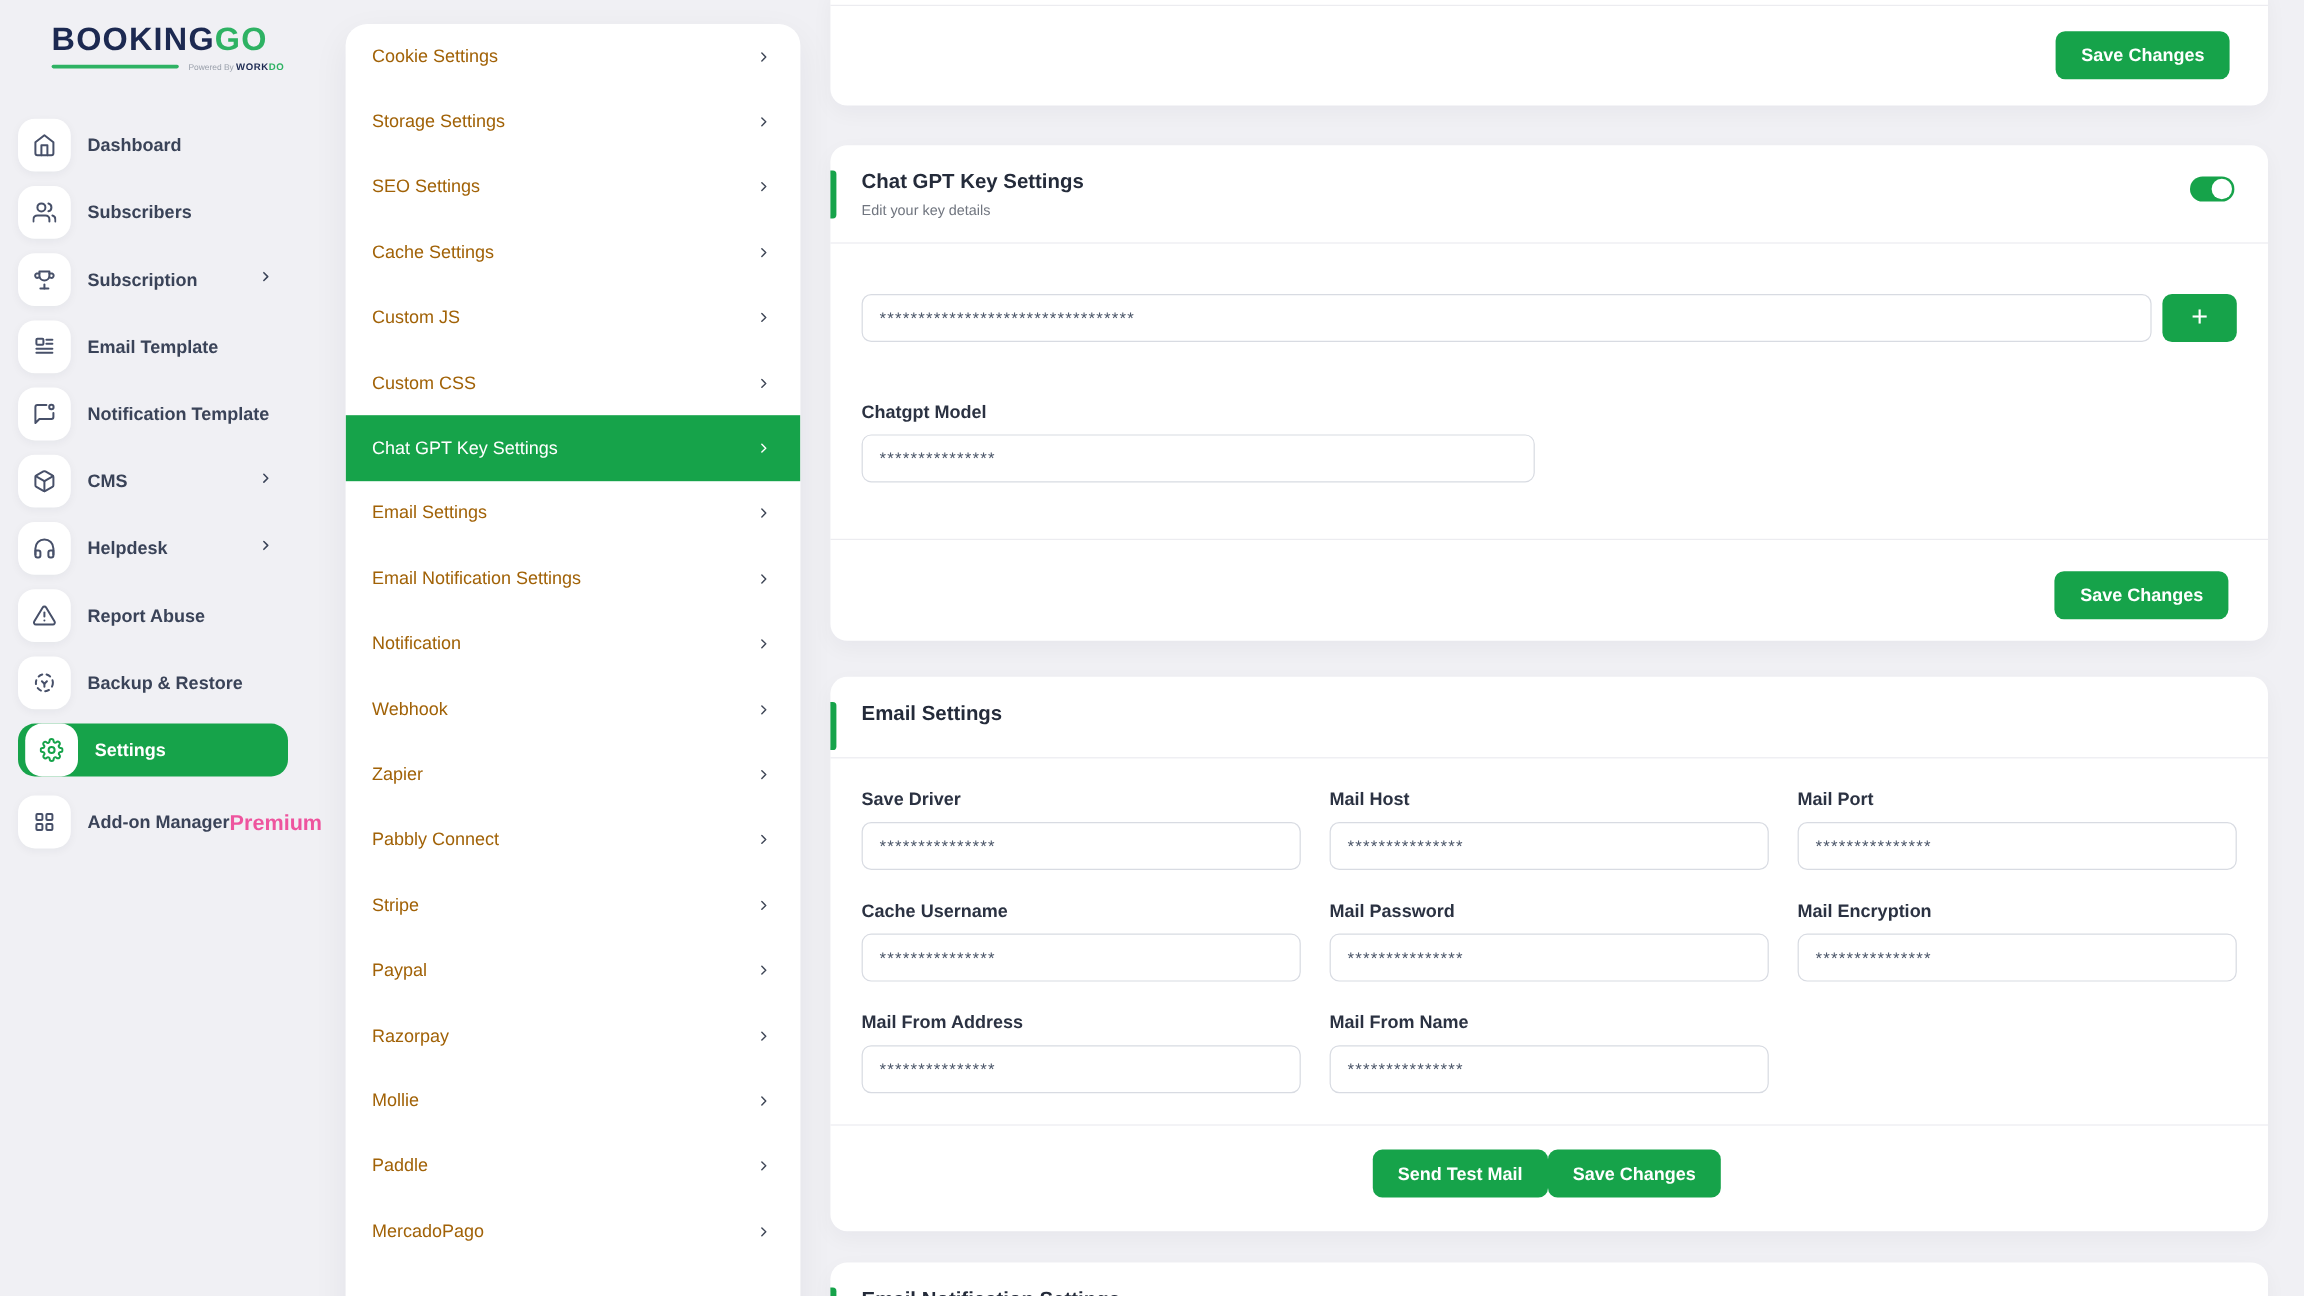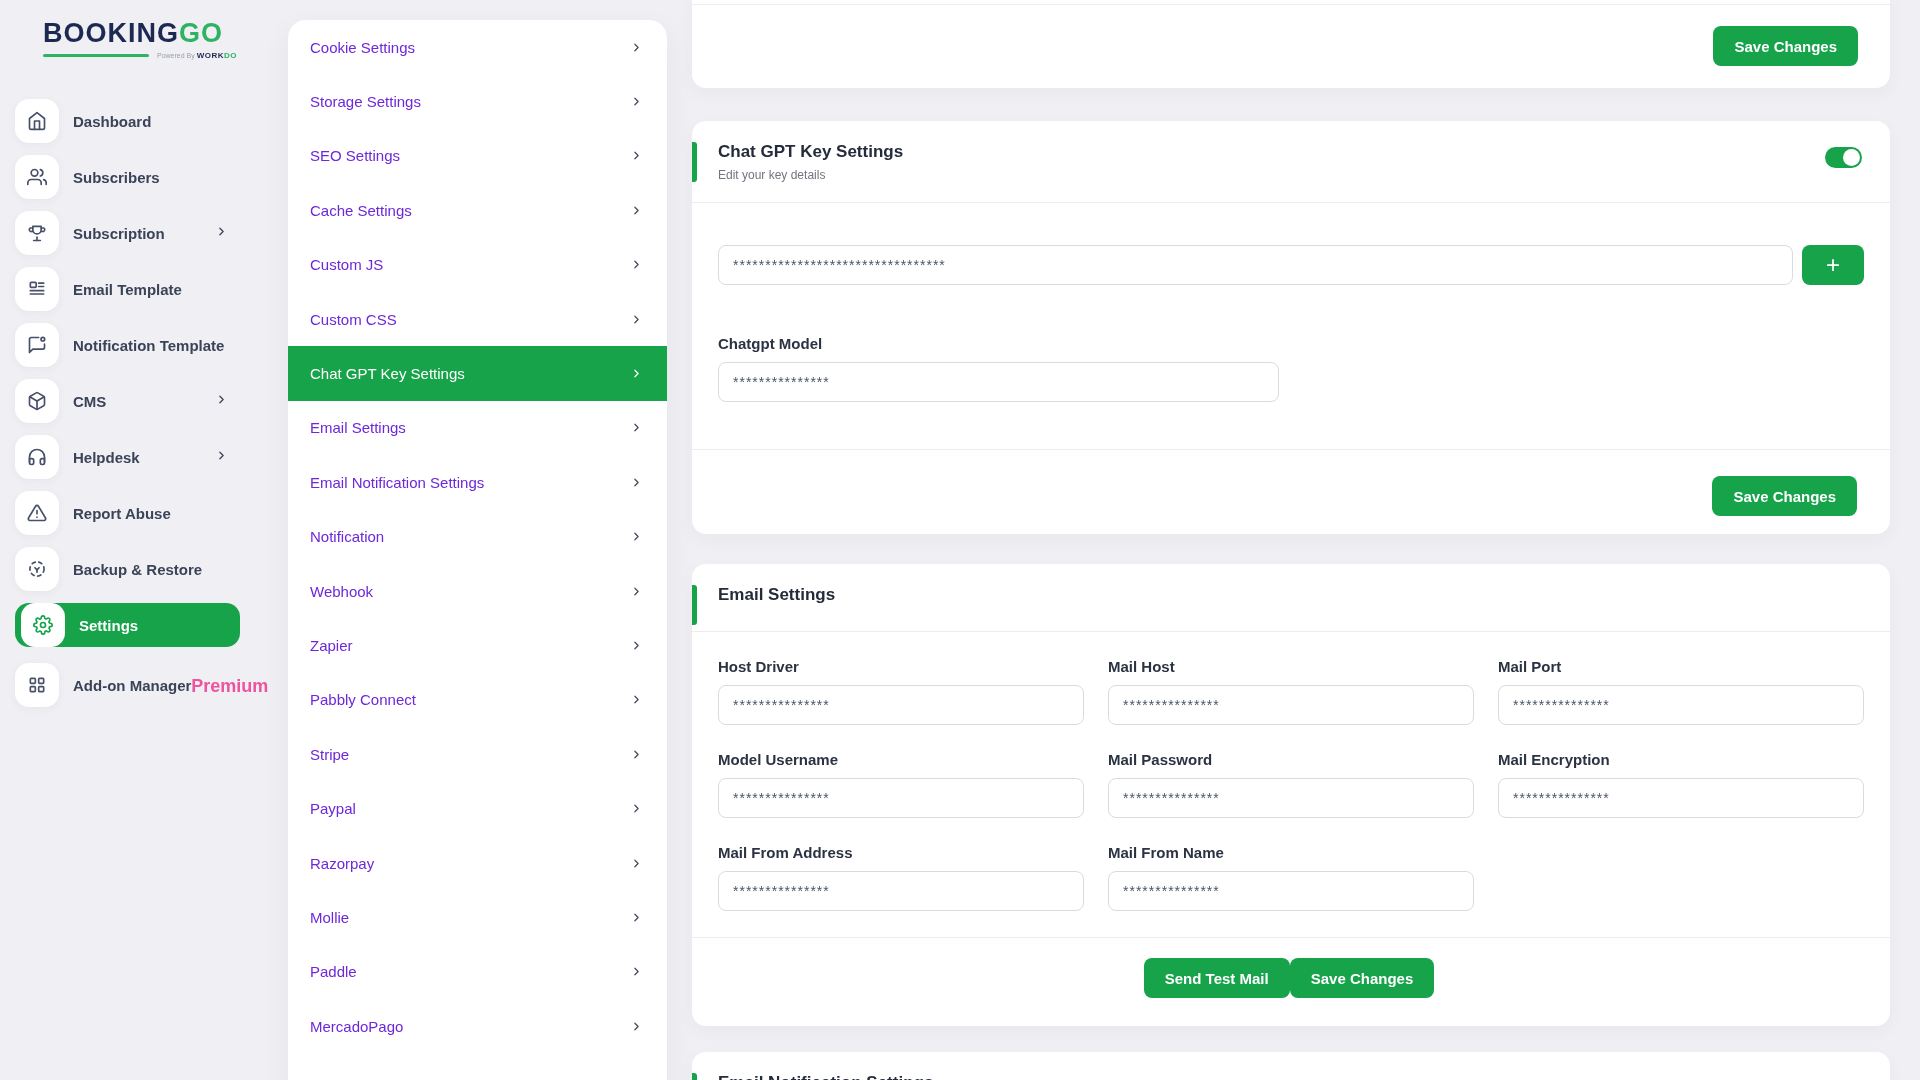--- a/index.html
+++ b/index.html
@@ -30,21 +30,21 @@
   .nav-item.active .nav-label { color:#ffffff; }
   .nav-item.addon { height:52px; }
   .addon-col { margin-left:14px; display:flex; flex-direction:row; align-items:center; }
   .addon-col .nav-label { margin-left:0; }
   .premium { font-size:18px; font-weight:700; color:#ee549e; margin-top:2px; }
 
   
   .submenu { position:absolute; left:288px; top:20px; width:379px; height:1200px; background:#ffffff;
     border-radius:18px 18px 0 0; box-shadow:0 10px 30px rgba(25,30,50,.06); overflow:hidden; }
   .menu-item { height:54.4px; display:flex; align-items:center; justify-content:space-between;
-    padding:0 24px 0 22px; font-size:15px; color:#6d28d9; cursor:pointer; }
+    padding:0 24px 0 22px; font-size:15px; color:#a16207; cursor:pointer; }
   .menu-item svg { width:13px; height:13px; color:#3f4757; flex:none; }
   .menu-item.active { background:#16a34a; color:#ffffff; }
   .menu-item.active svg { color:#ffffff; }
 
   
   .main { position:absolute; left:692px; top:0; width:1198px; }
   .card { position:absolute; left:0; width:1198px; background:#ffffff; border-radius:14px;
     box-shadow:0 6px 18px rgba(20,25,40,.04); }
   .btn { height:40px; padding:0 21px; background:#16a34a; color:#ffffff; border:none; border-radius:8px;
     font-size:15px; font-weight:600; font-family:inherit; cursor:pointer; }
@@ -391,24 +391,24 @@
     </div>
   </div>
 
   <div class="card card-email">
     <div class="card-header">
       <div class="accent"></div>
       <div class="card-title">Email Settings</div>
     </div>
     <div class="em-body">
       <div class="em-grid">
-        <div class="em-field"><span class="field-label">Host Driver</span><input class="field-input" readonly="" value="***************" style=""></div>
+        <div class="em-field"><span class="field-label">Save Driver</span><input class="field-input" readonly="" value="***************" style=""></div>
         <div class="em-field"><span class="field-label">Mail Host</span><input class="field-input" readonly="" value="***************" style=""></div>
         <div class="em-field"><span class="field-label">Mail Port</span><input class="field-input" readonly="" value="***************" style=""></div>
-        <div class="em-field"><span class="field-label">Model Username</span><input class="field-input" readonly="" value="***************" style=""></div>
+        <div class="em-field"><span class="field-label">Cache Username</span><input class="field-input" readonly="" value="***************" style=""></div>
         <div class="em-field"><span class="field-label">Mail Password</span><input class="field-input" readonly="" value="***************" style=""></div>
         <div class="em-field"><span class="field-label">Mail Encryption</span><input class="field-input" readonly="" value="***************" style=""></div>
         <div class="em-field"><span class="field-label">Mail From Address</span><input class="field-input" readonly="" value="***************" style=""></div>
         <div class="em-field"><span class="field-label">Mail From Name</span><input class="field-input" readonly="" value="***************" style=""></div>
         <div></div>
       </div>
     </div>
     <div class="divider em-divider"></div>
     <div class="em-footer">
       <button class="btn">Send Test Mail</button>

